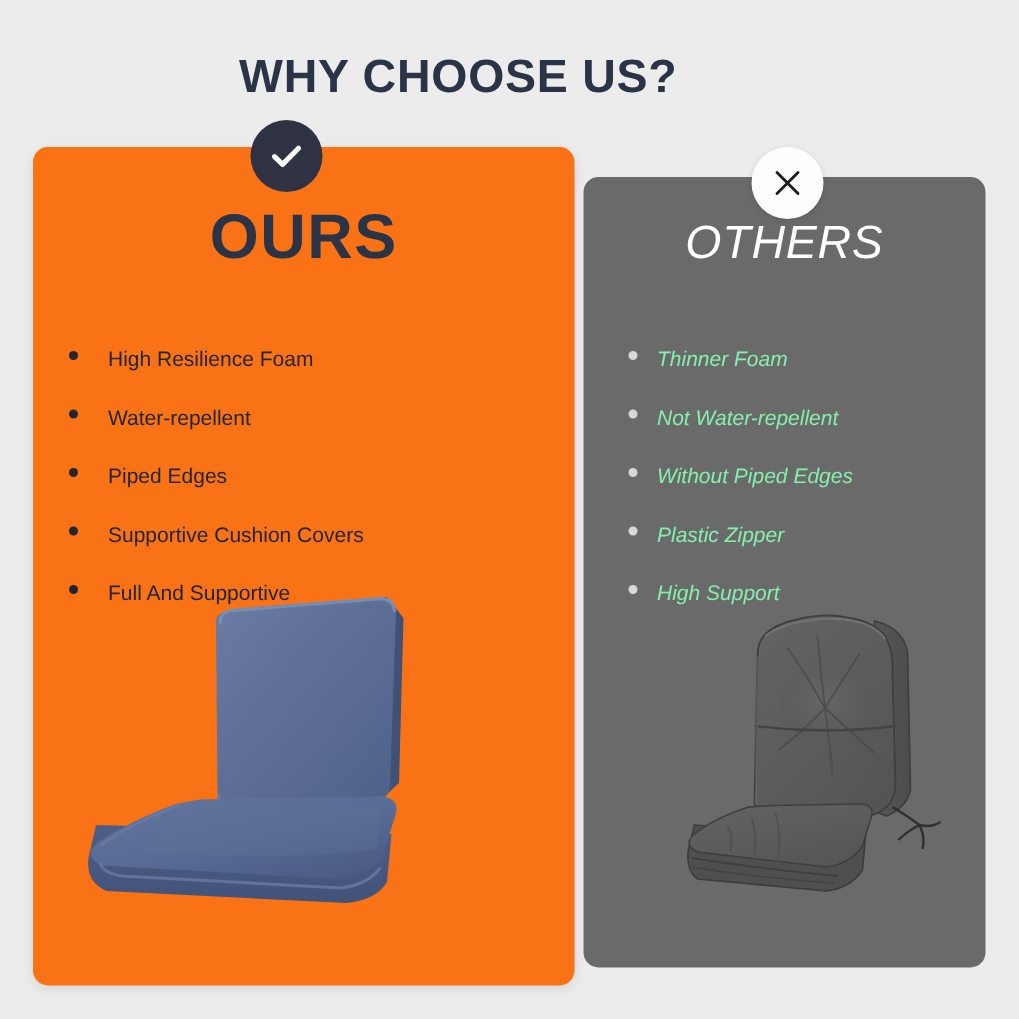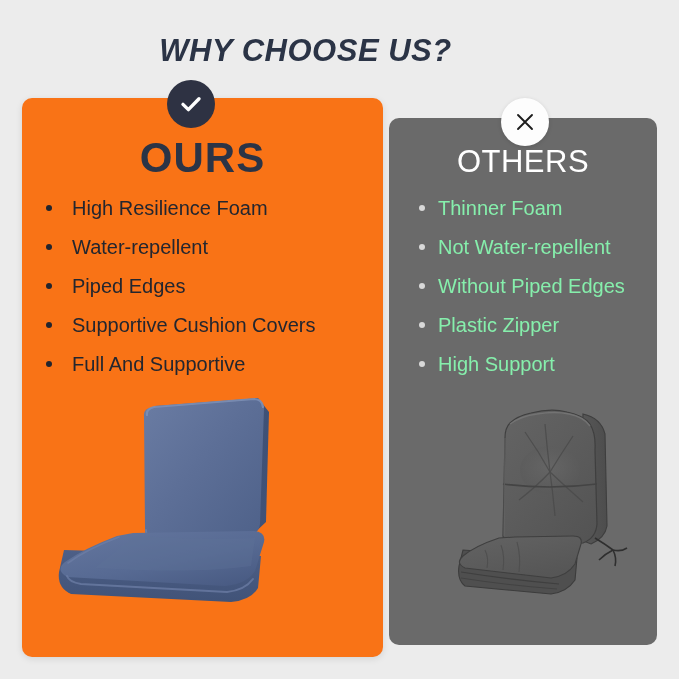--- a/index.html
+++ b/index.html
@@ -28,21 +28,20 @@
     left: 0;
     top: 31px;
     width: 611px;
     text-align: center;
     font-size: 31px;
     font-weight: bold;
     letter-spacing: 0.5px;
     color: #2b3446;
     line-height: 40px;
     white-space: nowrap;
-    font-style: italic;
   }
 
   
   .panel {
     position: absolute;
     box-sizing: border-box;
     overflow: hidden;
   }
   .panel-ours {
     left: 22px;
@@ -55,20 +54,21 @@
     z-index: 3;
   }
   .panel-others {
     left: 389px;
     top: 118px;
     width: 268px;
     height: 527px;
     background: #6a6a6a;
     border-radius: 10px;
     z-index: 2;
+    font-style: italic;
   }
 
   
   .badge {
     position: absolute;
     width: 48px;
     height: 48px;
     border-radius: 50%;
     z-index: 8;
     display: flex;
@@ -142,23 +142,24 @@
     width: 6px;
     height: 6px;
     border-radius: 50%;
     margin-right: 20px;
     position: relative;
     top: -4px;
   }
   .list-ours .bullet { background: #22252e; }
   .list-others .bullet { background: #d8d8d8; margin-right: 13px; }
   .feature-text {
-    font-size: 20px;
+    font-size: 14px;
     line-height: 24px;
     white-space: nowrap;
+    margin-top: 31px;
   }
   .list-ours .feature-text { color: #23262f; }
   .list-others .feature-text { color: #86efac; }
 
   
   .product {
     position: absolute;
   }
   .product-ours {
     left: 55px;

